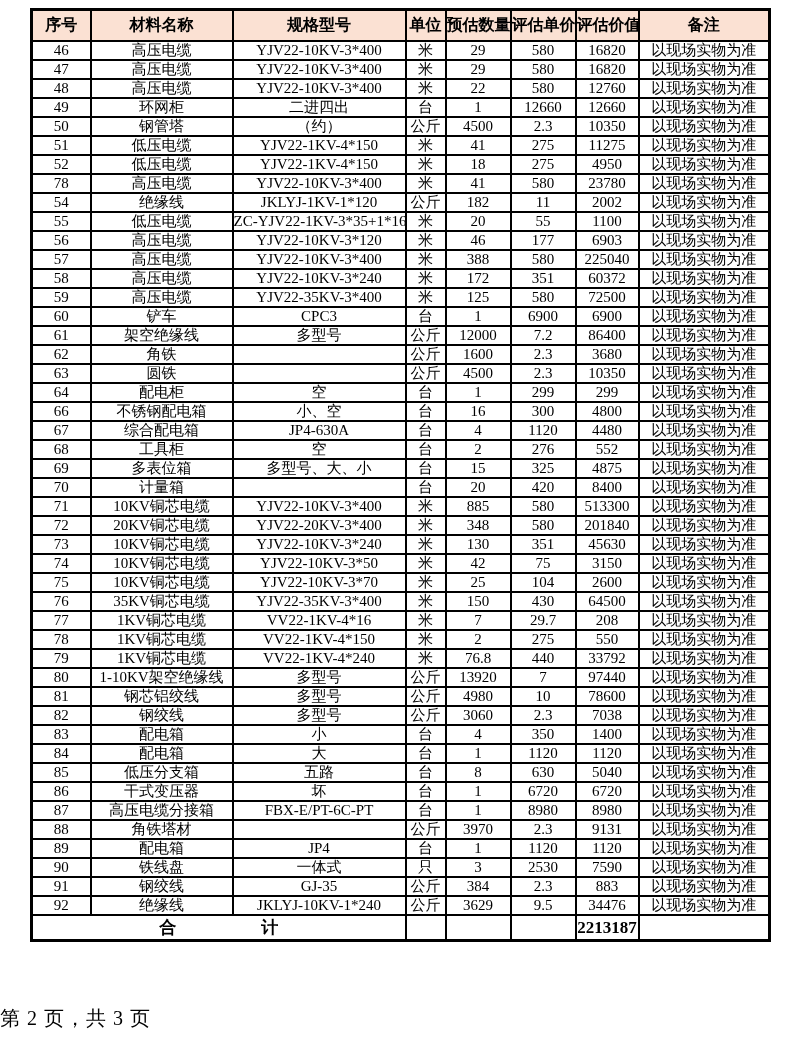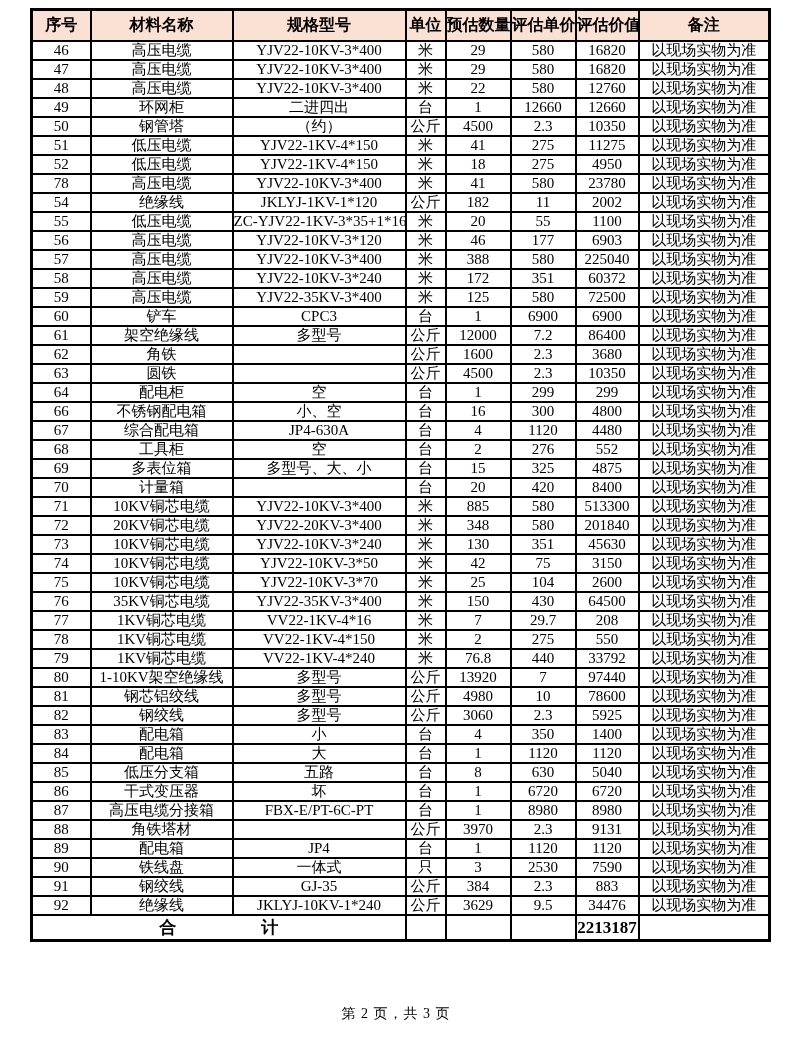--- a/index.html
+++ b/index.html
@@ -49,22 +49,22 @@
   tr.total-row td {
     height: 22px;
     font-size: 17px;
     font-weight: bold;
   }
   .page-footer {
     position: absolute;
     left: 0;
     right: 0;
     top: 1005px;
-    text-align: center;
-    font-size: 14px;
+    text-align: left;
+    font-size: 20px;
     letter-spacing: 1px;
   }
 </style>
 </head>
 <body>
 
 <div class="page">
 
   <table class="mtable">
     <colgroup>
@@ -440,21 +440,21 @@
           <td>78600</td>
           <td>以现场实物为准</td>
         </tr>
         <tr>
           <td>82</td>
           <td>钢绞线</td>
           <td>多型号</td>
           <td>公斤</td>
           <td>3060</td>
           <td>2.3</td>
-          <td>5925</td>
+          <td>7038</td>
           <td>以现场实物为准</td>
         </tr>
         <tr>
           <td>83</td>
           <td>配电箱</td>
           <td>小</td>
           <td>台</td>
           <td>4</td>
           <td>350</td>
           <td>1400</td>

